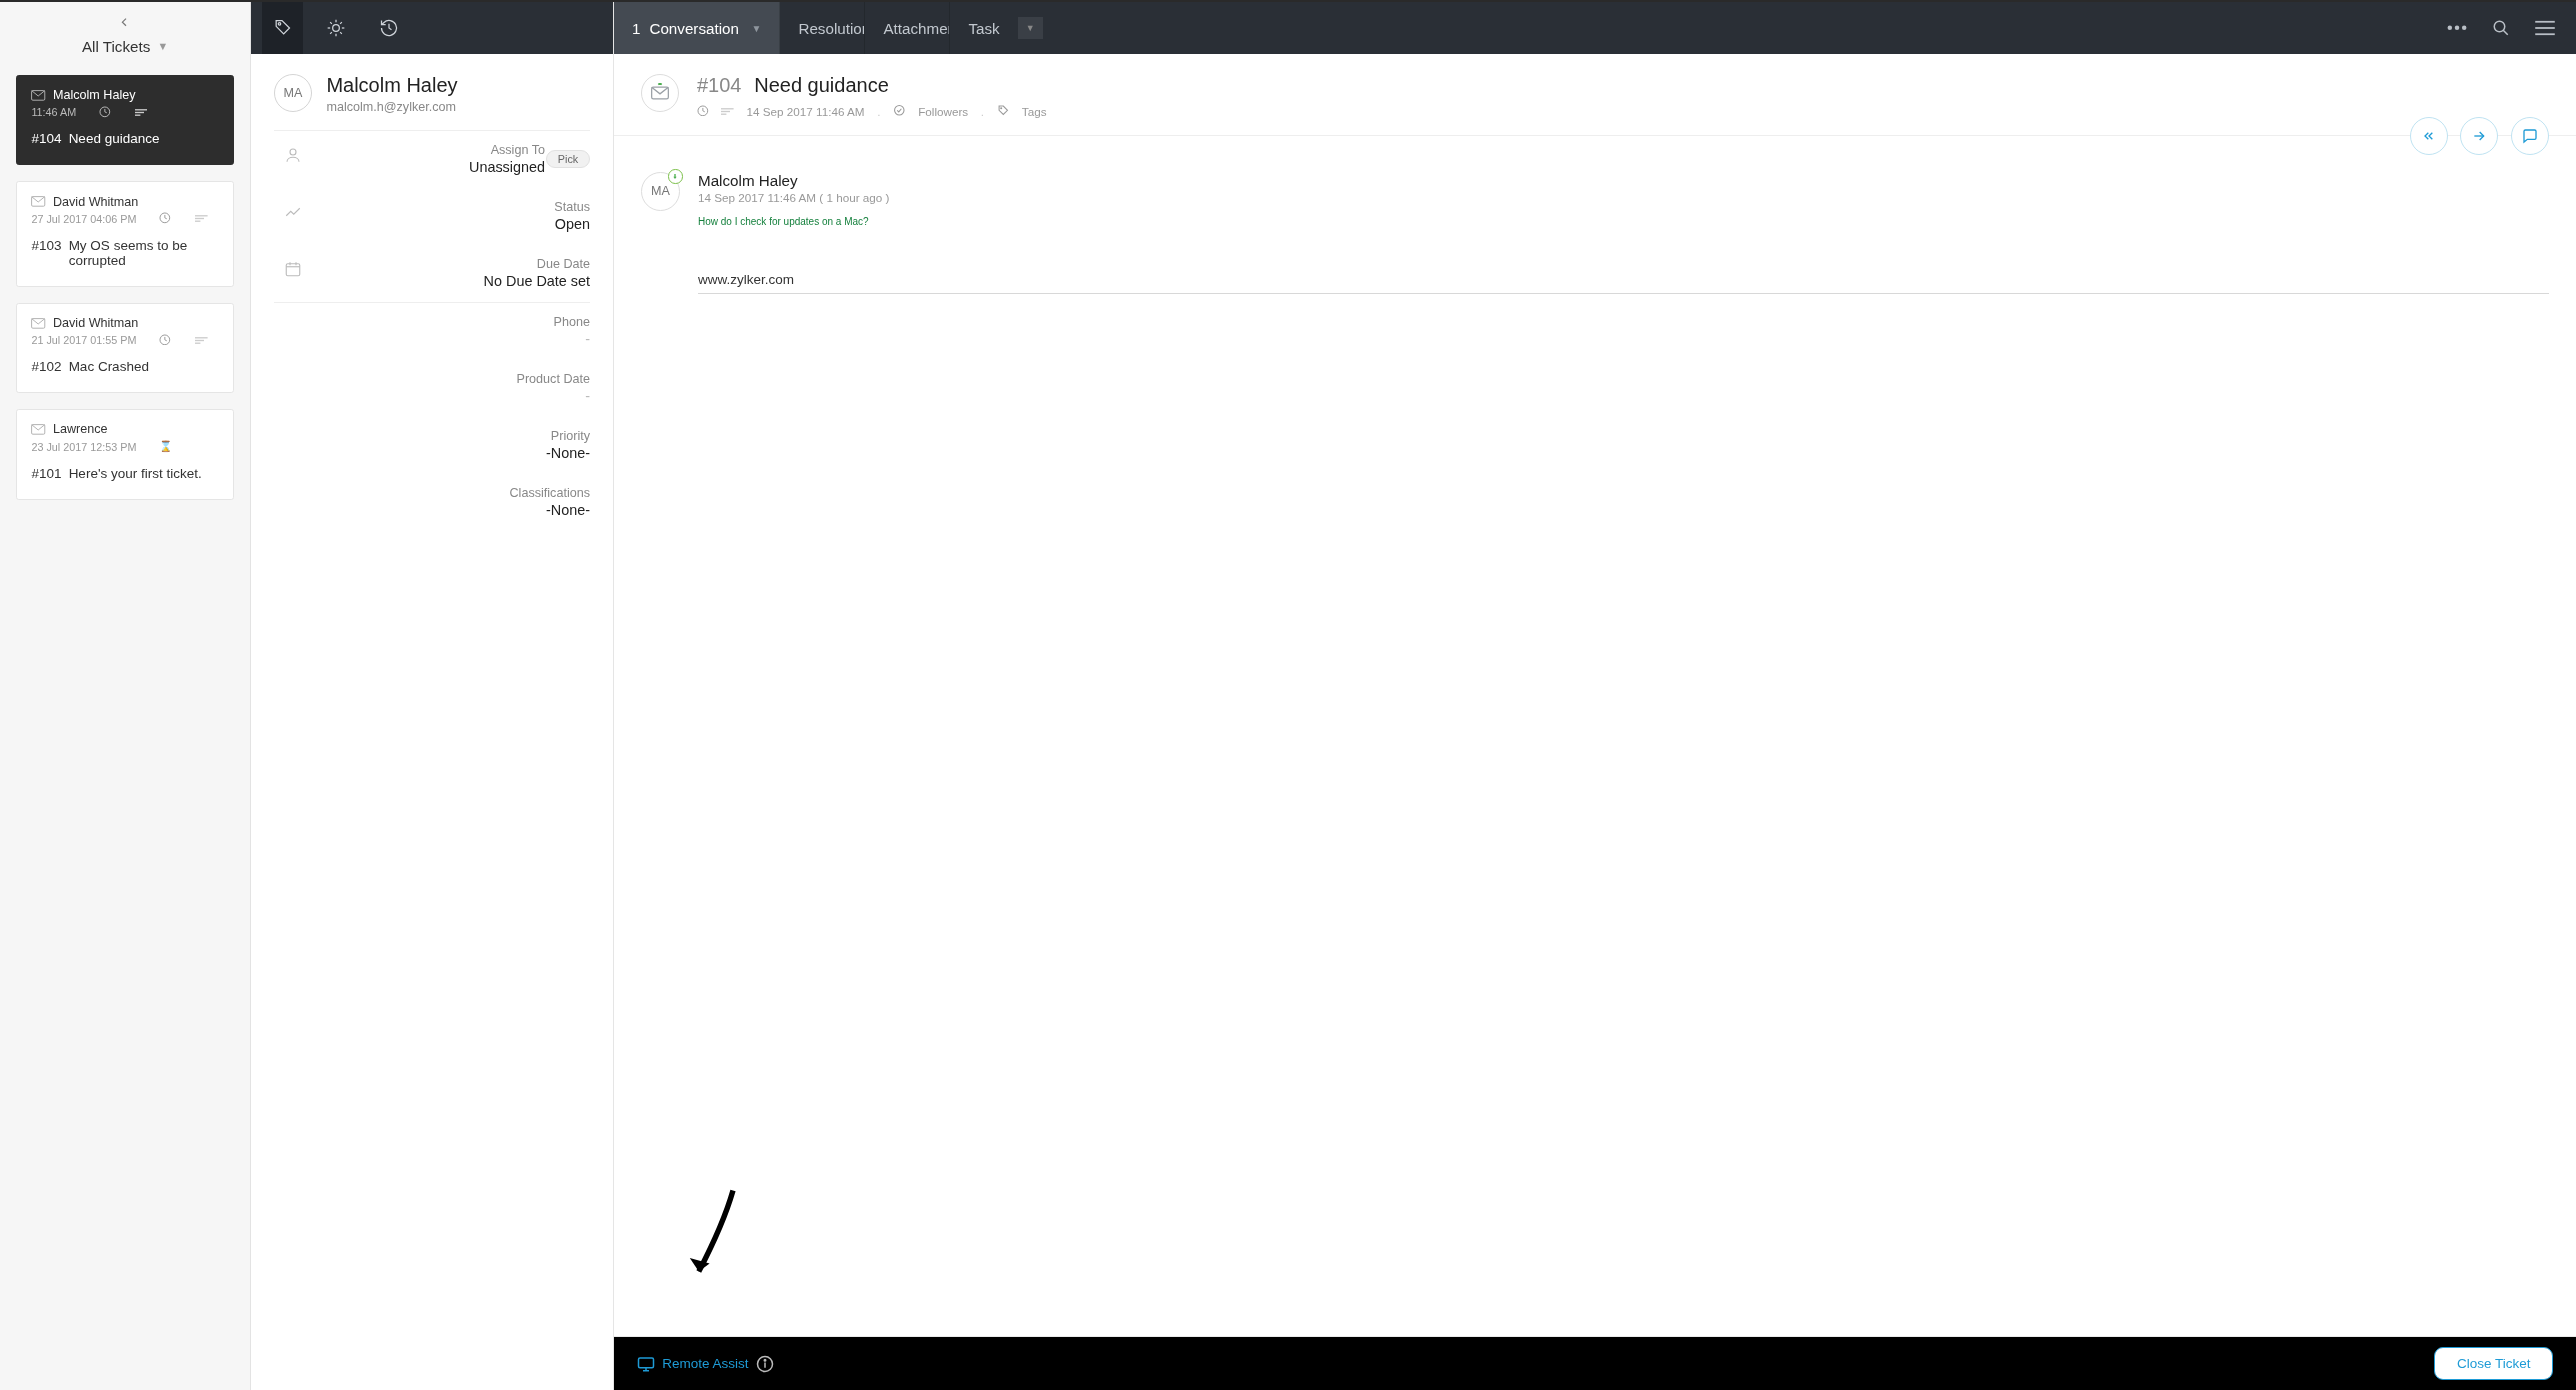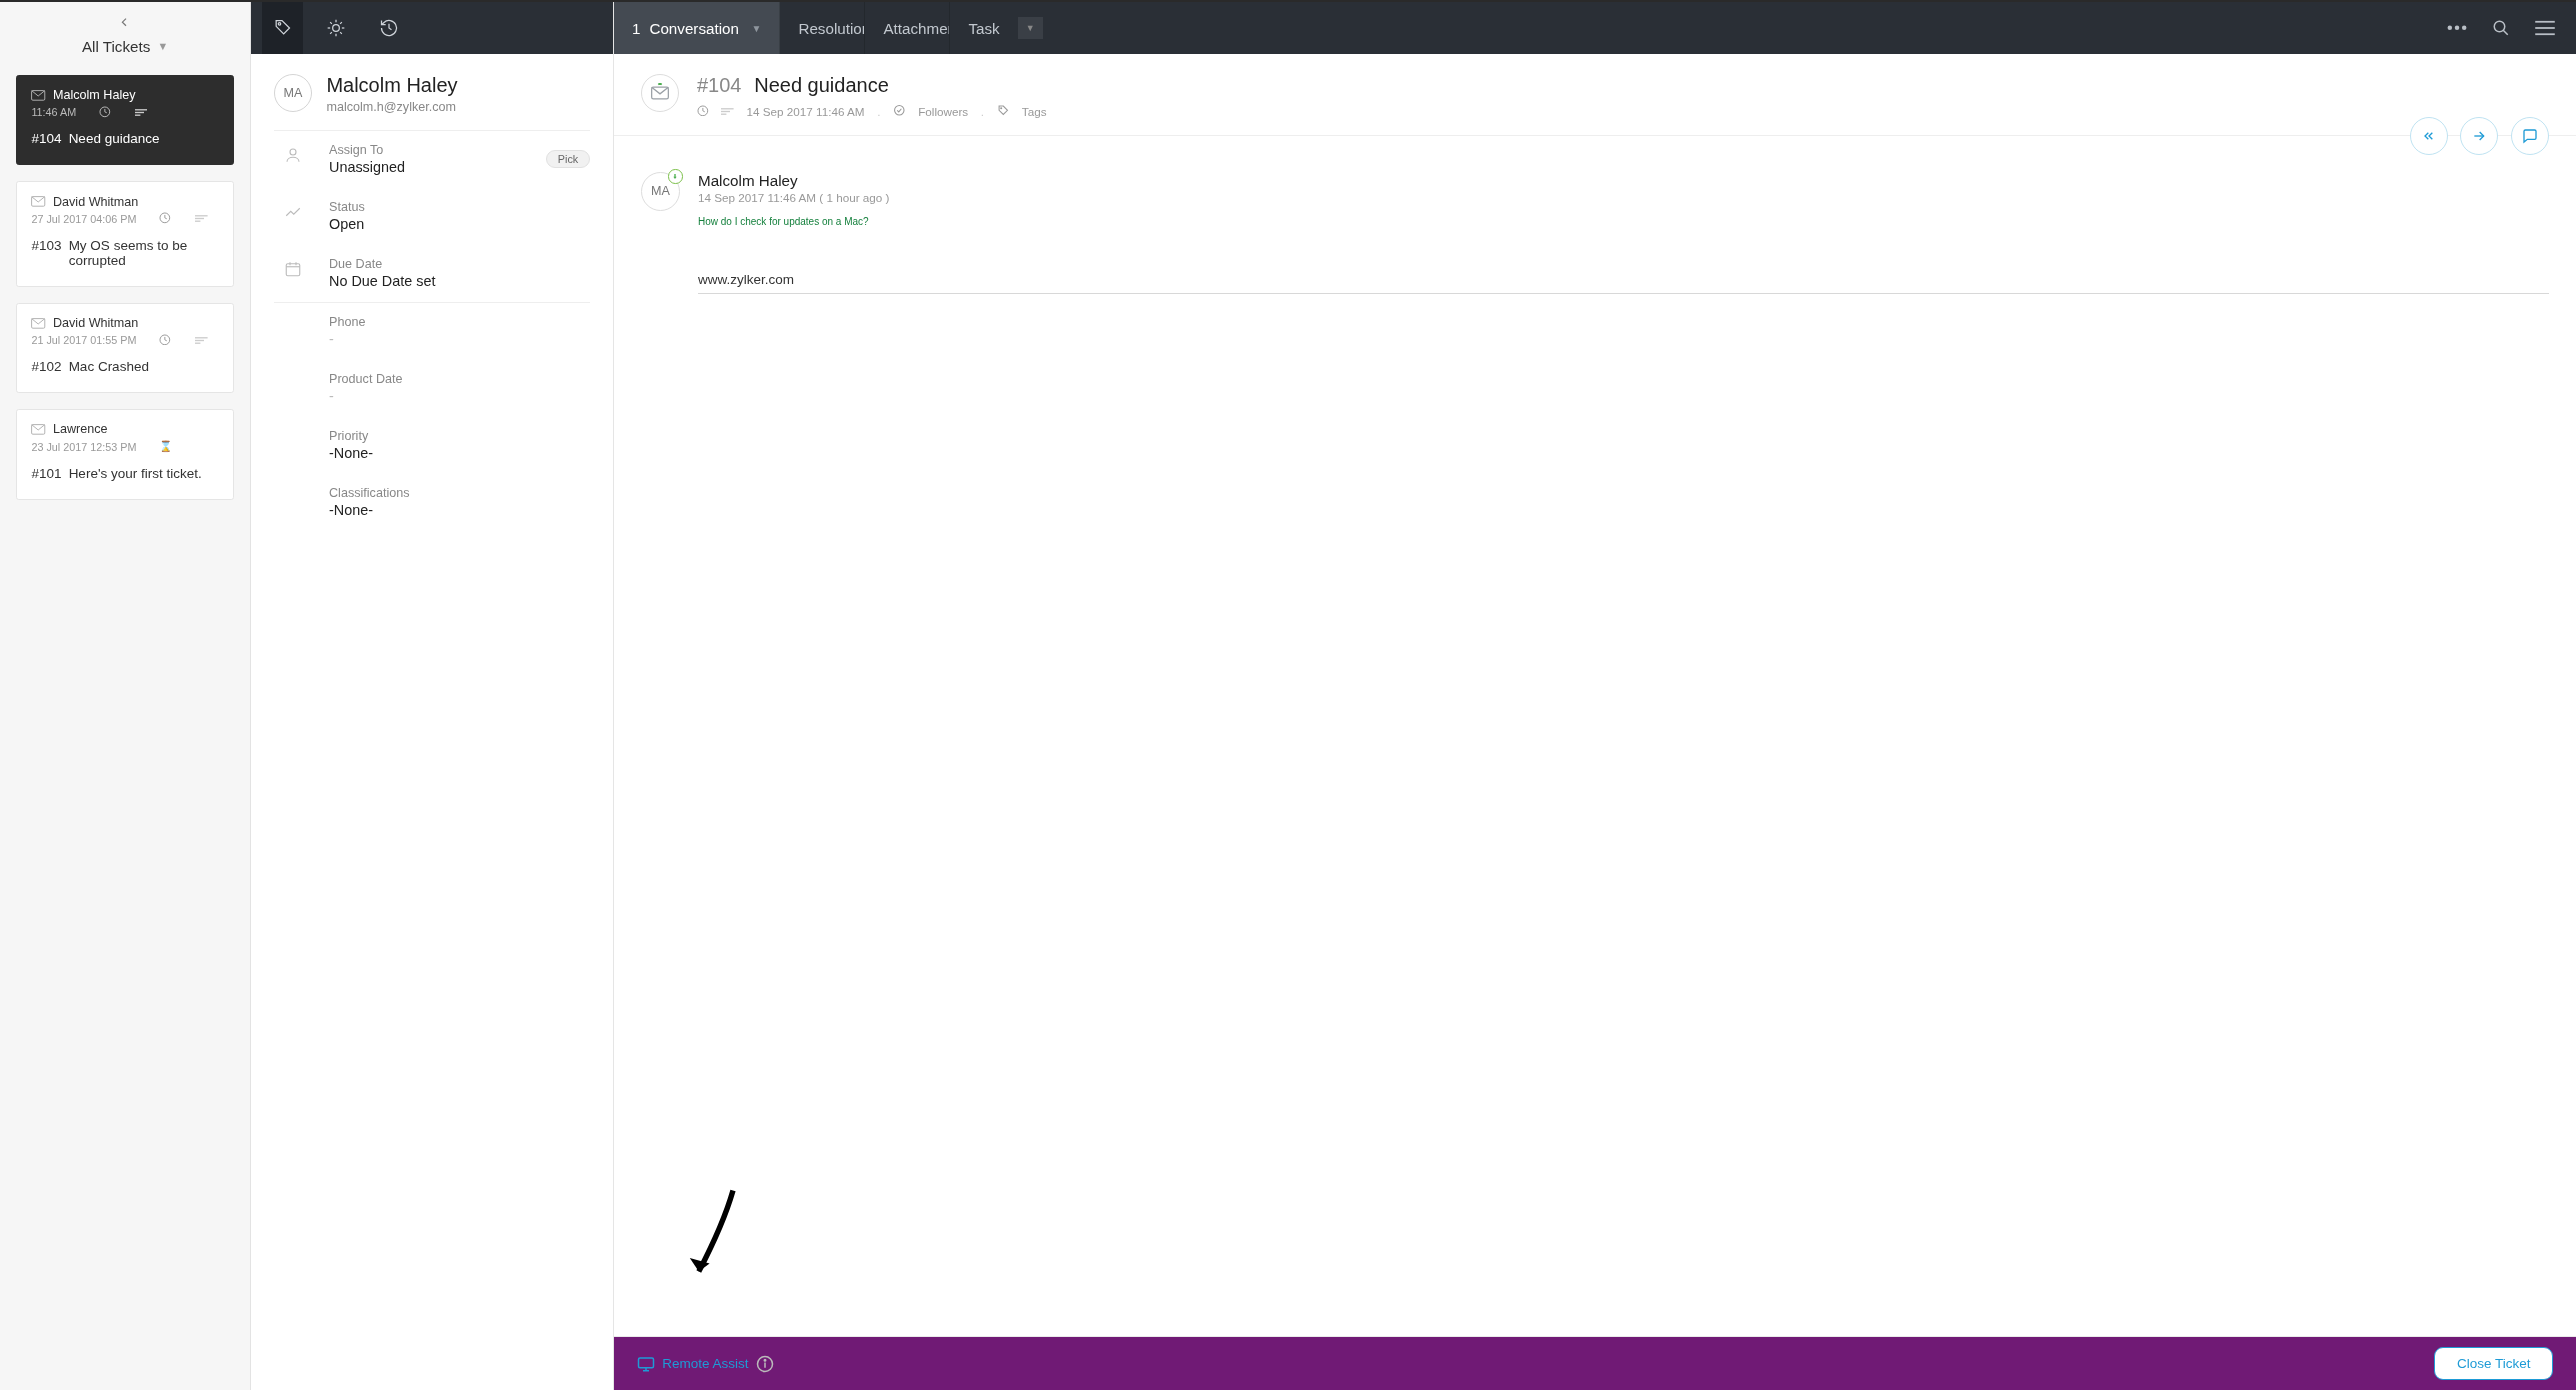--- a/index.html
+++ b/index.html
@@ -28,21 +28,21 @@
 .mid-panel { width: 363px; background:#fff; border-right:0.9px solid #e5e5e5; display:flex; flex-direction:column; }
 .dark-tabs { height:52px; background:#2a2f36; display:flex; align-items:center; padding:0 10.8px; gap:12.6px;}
 .dark-tab { width:41px; height:52px; display:flex; align-items:center; justify-content:center; color:#cfd4da; cursor:pointer;}
 .dark-tab.active { background:#1e2228; }
 .dark-tab svg { width:20px; height:20px; }
 .mid-body { padding: 20px 23px 9px 23px; }
 .contact-row { display:flex; gap:14.4px; align-items:flex-start; border-bottom:0.9px solid #eee; padding-bottom:16px;}
 .avatar-circle { width:38px; height:38px; border-radius:50%; border:0.9px solid #d5d5d5; display:flex; align-items:center; justify-content:center; font-size:12.6px; color:#777; flex-shrink:0;}
 .contact-name { font-size:20px; color:#222; }
 .contact-email { font-size:12.6px; color:#888; margin-top:2.7px;}
-.prop-row { display:flex; gap:17px; align-items:flex-start; padding:12.6px 0; }
+.prop-row { display:flex; gap:1px; align-items:flex-start; padding:12.6px 0;text-align:right; }
 .prop-ic { width:38px; display:flex; justify-content:center; color:#bbb; padding-top:2.7px;}
 .prop-ic svg { width:18px; height:18px; }
 .prop-body { flex:1; }
 .prop-label { font-size:12.6px; color:#888; }
 .prop-value { font-size:14.4px; color:#222; margin-top:1.8px;}
 .pick-chip { background:#f1f1f1; border:0.9px solid #e1e1e1; border-radius:12.6px; padding:1.8px 10.8px; font-size:10.8px; color:#666; margin-left:auto; align-self:center;}
 .prop-divider { border-bottom:0.9px solid #eee; }
 
 
 .main-panel { flex:1; background:#fff; display:flex; flex-direction:column; min-width:0;}
@@ -66,21 +66,21 @@
 .thread { padding:36px 27px 18px 27px; }
 .msg { display:flex; gap:18px; }
 .msg-avatar { width:39px; height:39px; border-radius:50%; border:0.9px solid #ddd; display:flex; align-items:center; justify-content:center; font-size:12.6px; color:#777; position:relative; flex-shrink:0;}
 .msg-avatar .badge { position:absolute; top:-3.6px; right:-3.6px; width:14.4px; height:14.4px; background:#fff; border:0.9px solid #7cc04a; border-radius:50%; display:flex; align-items:center; justify-content:center;}
 .msg-avatar .badge svg{width:8px;height:8px;color:#4caf50;}
 .msg-body { flex:1; }
 .msg-author { font-size:15.2px; color:#222; font-weight:500;}
 .msg-time { font-size:11.7px; color:#999; margin-top:1.8px;}
 .msg-text { font-size:10px; color:#15803d; margin-top:12.6px;}
 .msg-link { font-size:13.5px; color:#333; margin-top:45px; padding-bottom:5.4px; border-bottom:0.9px solid #d8d8d8;}
-.bottom-bar { height:54px; border-top:0.9px solid #eaeaea; display:flex; align-items:center; padding:0 23px; gap:9px; background:#701a75;}
+.bottom-bar { height:54px; border-top:0.9px solid #eaeaea; display:flex; align-items:center; padding:0 23px; gap:9px; background:#000000;}
 .remote-assist { display:flex; align-items:center; gap:7.2px; color:#1e9bd6; font-size:13.5px; cursor:pointer;}
 .remote-assist svg{width:18px;height:18px;}
 .info-ic { color:#bbb; display:flex;}
 .bb-spacer { flex:1;}
 .close-ticket { border:0.9px solid #1e9bd6; color:#1e9bd6; background:#fff; padding:8px 21.5px; border-radius:9px; font-size:13.5px; cursor:pointer;}
 .arrow-overlay { position:absolute; left:74px; bottom:48px; pointer-events:none;}
 .arrow-overlay svg{width:54px;height:99px;}
 .clk-ic{width:11.7px;height:11.7px;}
 .env { display:inline-flex;}
 .env svg{width:14.4px;height:10.8px;}

